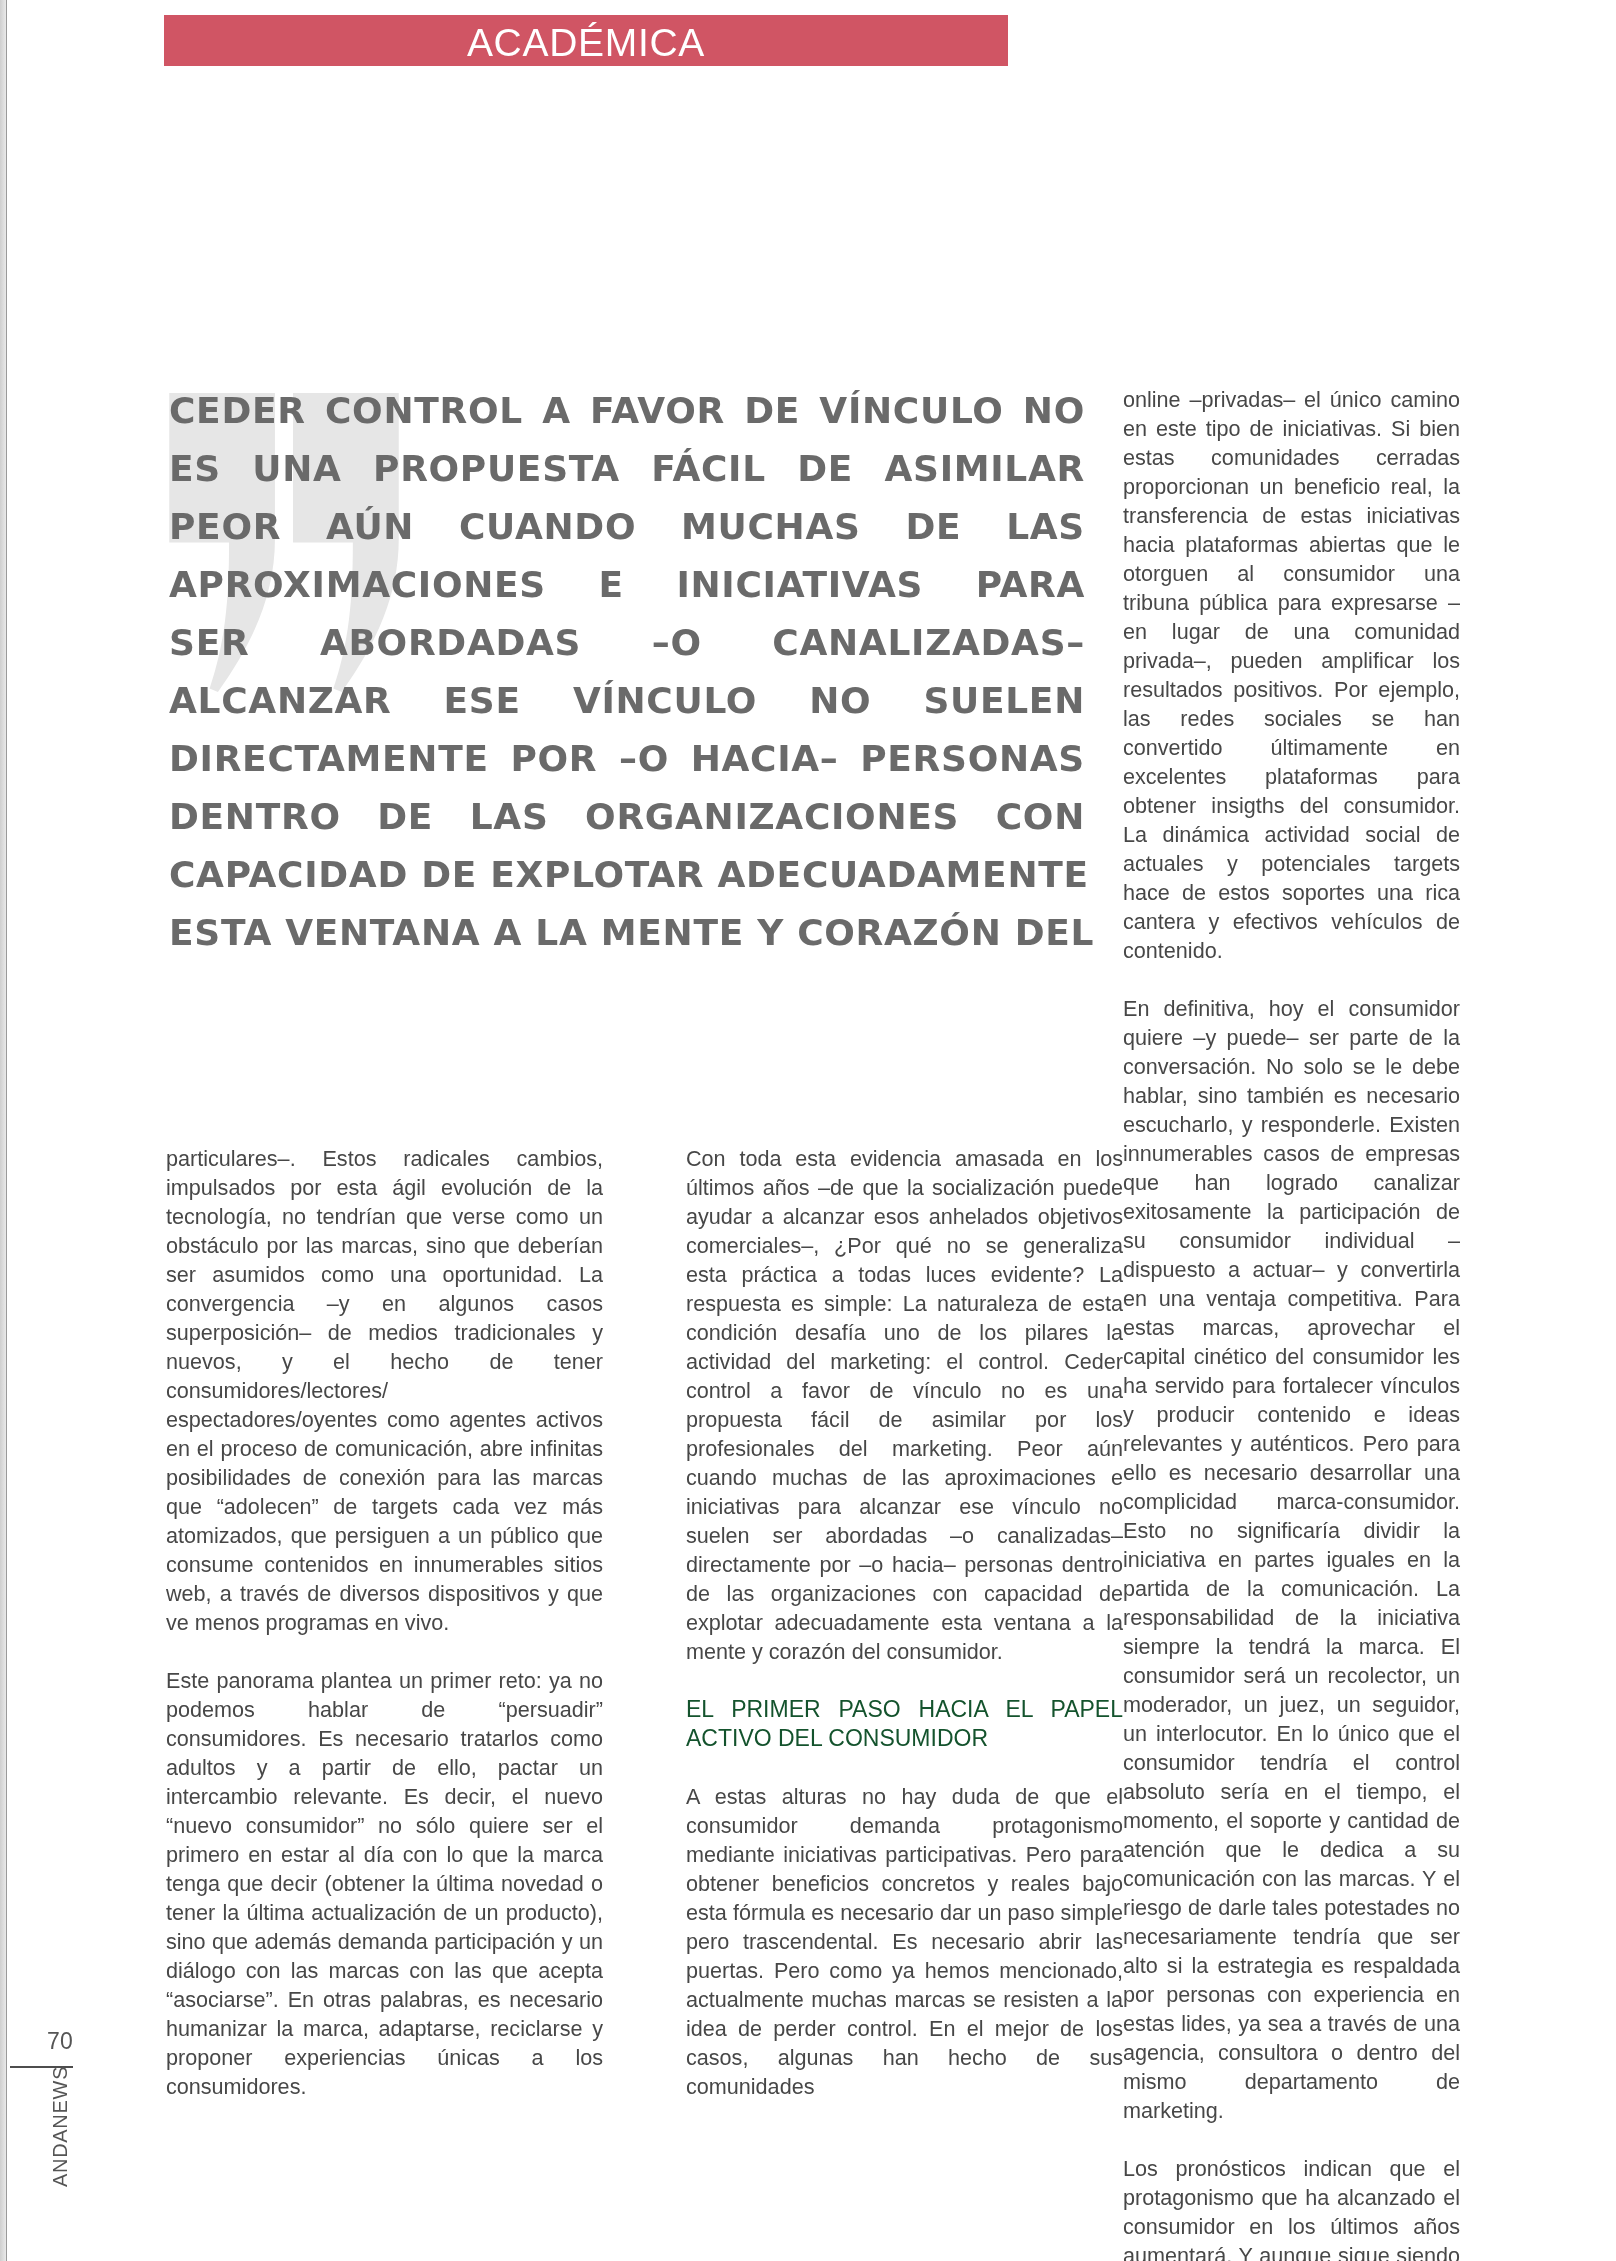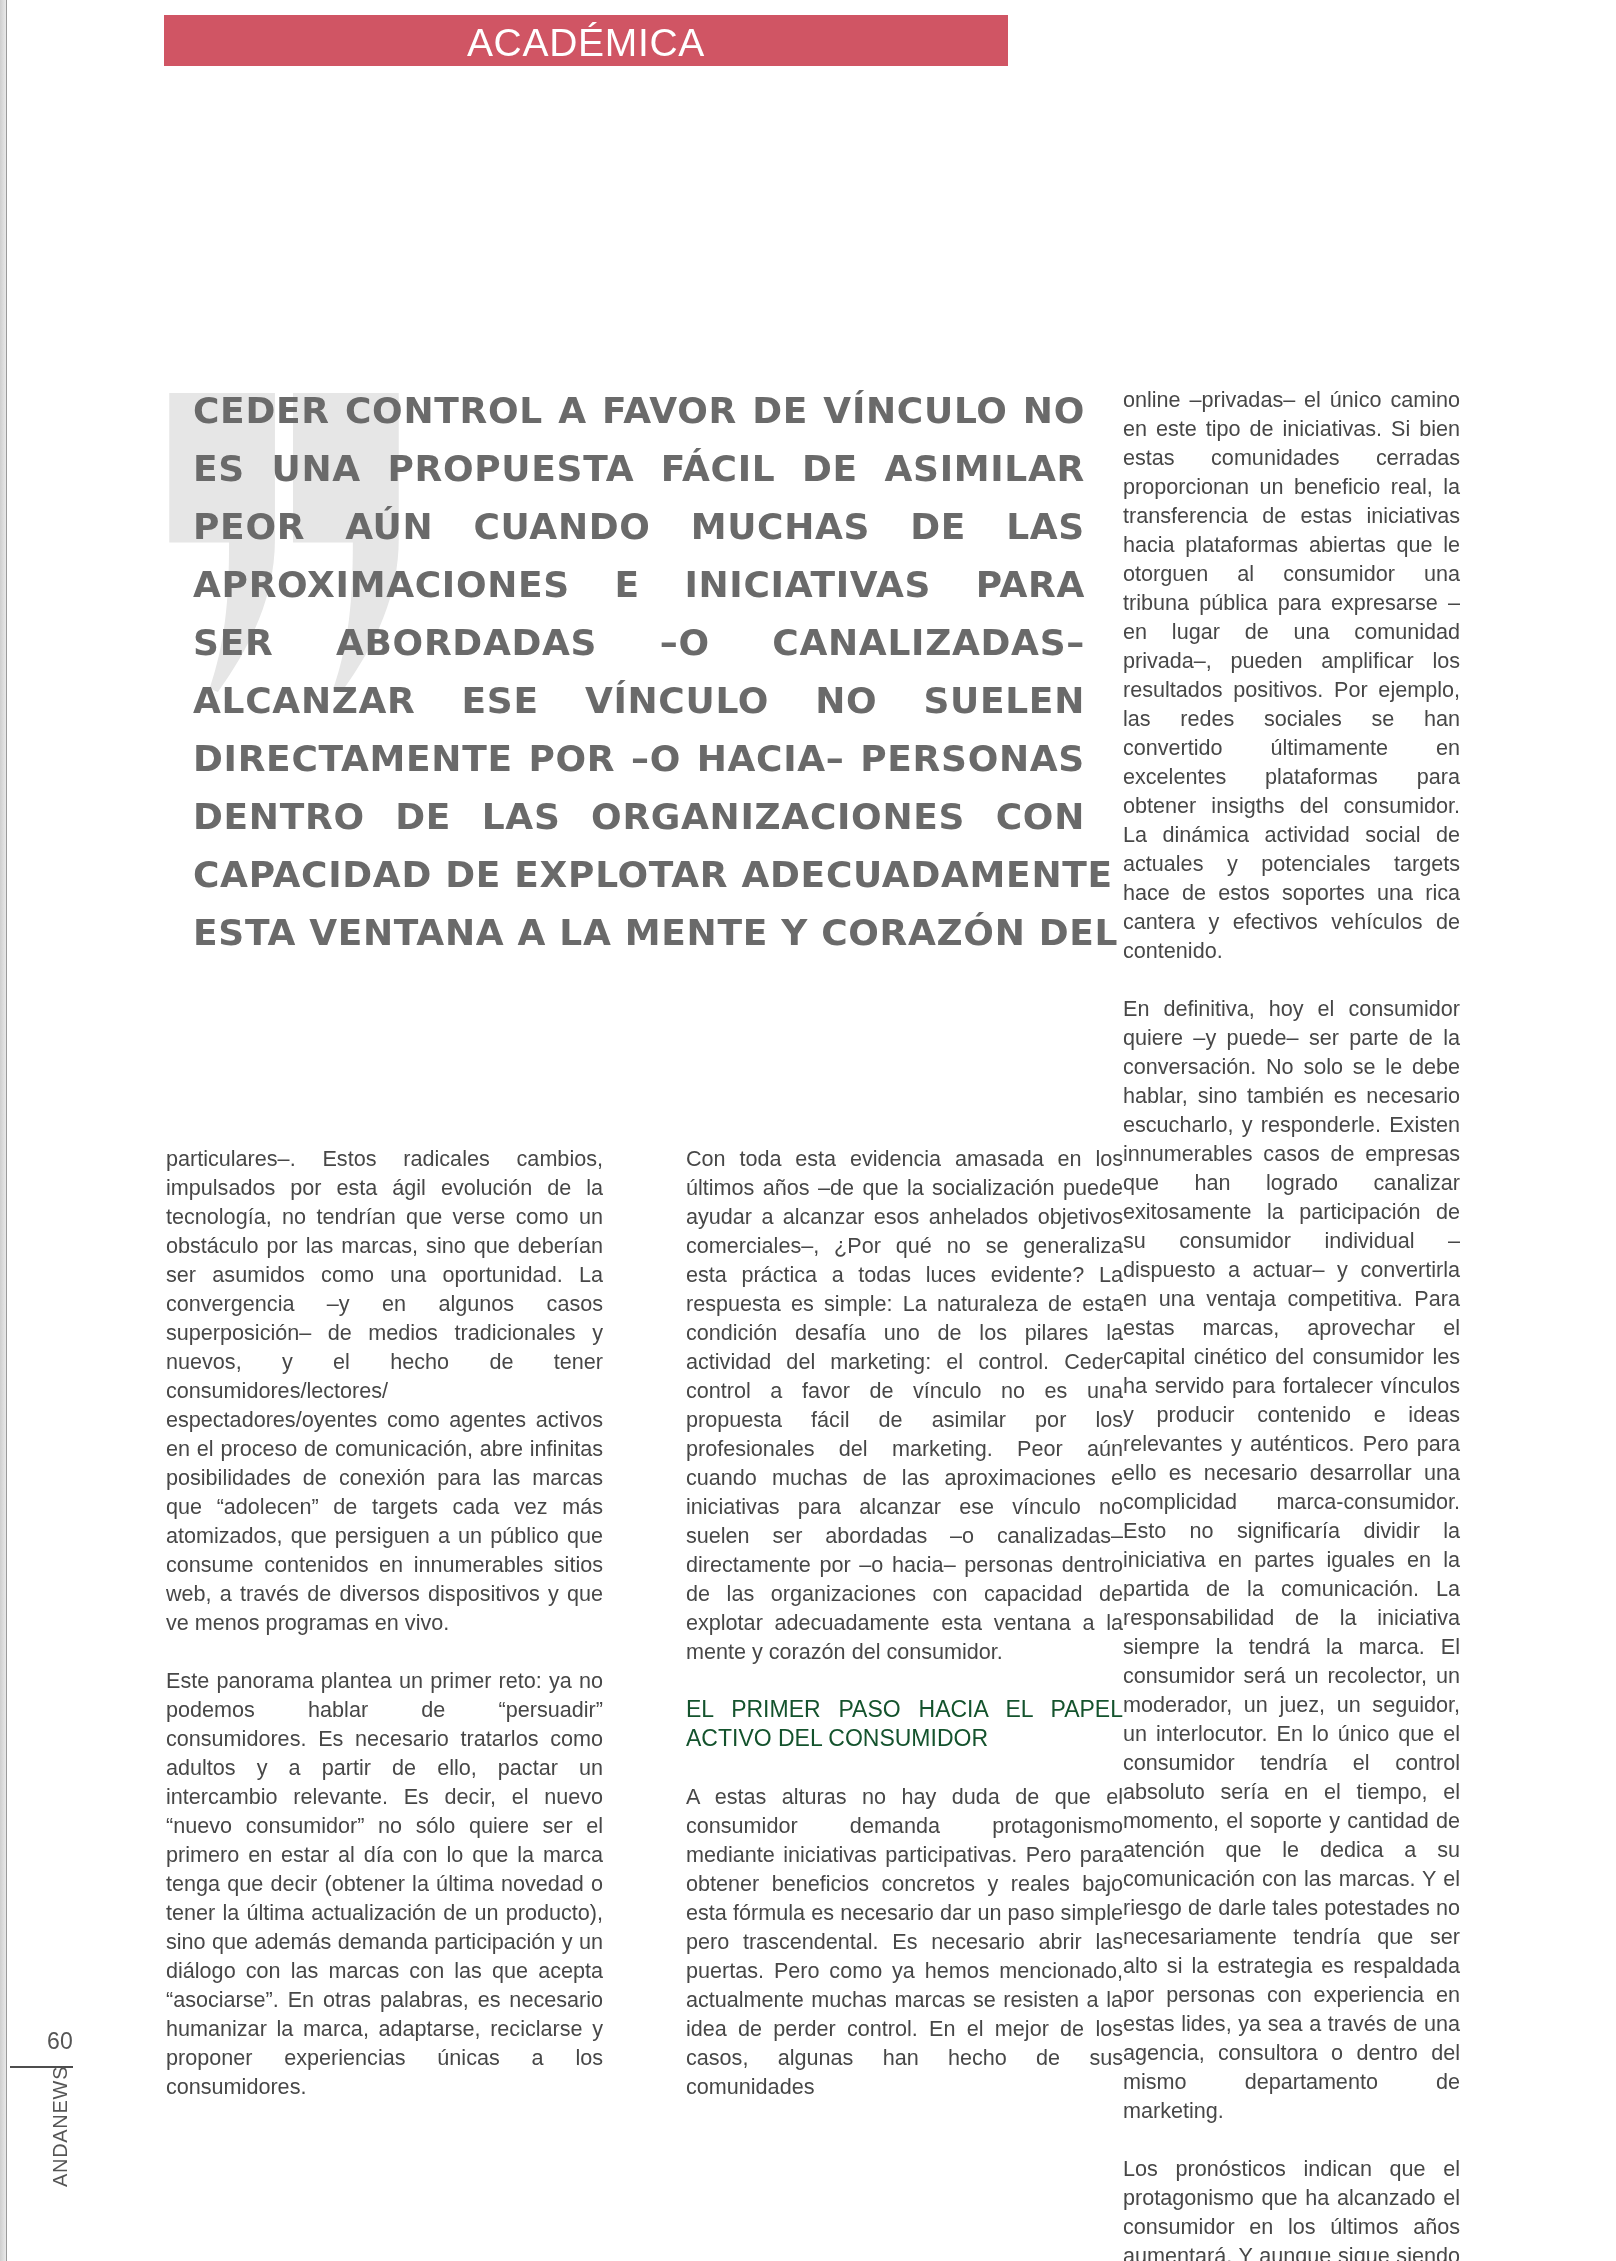--- a/index.html
+++ b/index.html
@@ -26,21 +26,21 @@
   .quote-mark {
     position:absolute; left:169px; top:393px; width:230px; height:306px;
   }
   .pullquote {
     position:absolute; left:169px; top:382px; width:916px;
     font-family:"DejaVu Sans", "Liberation Sans", sans-serif;
     font-weight:bold; font-size:36px; line-height:58px;
     color:#6a6a6a; text-transform:uppercase; text-align:justify;
     text-align-last:left; letter-spacing:0.7px;
   }
-  .pullquote .line { display:block; text-align:justify; text-align-last:justify; white-space:nowrap;padding-left:24px; }
+  .pullquote .line { display:block; text-align:justify; text-align-last:justify; white-space:nowrap; }
   .pullquote .line.last { text-align-last:left; }
   .col {
     position:absolute; font-size:21.6px; line-height:29px; color:#474747;
     text-align:justify; hyphens:none;
   }
   .col p { margin:0 0 29px 0; }
   .col p:last-child { margin-bottom:0; }
   .col-right { left:1123px; top:385px; width:337px; }
   .col-left  { left:166px;  top:1144px; width:437px; }
   .col-mid   { left:646px;  top:1144px; width:437px;margin-left:40px; }
@@ -98,16 +98,16 @@
   <p>particulares–. Estos radicales cambios, impulsados por esta ágil evolución de la tecnología, no tendrían que verse como un obstáculo por las marcas, sino que deberían ser asumidos como una oportunidad. La convergencia –y en algunos casos superposición– de medios tradicionales y nuevos, y el hecho de tener consumidores/lectores/ espectadores/oyentes como agentes activos en el proceso de comunicación, abre infinitas posibilidades de conexión para las marcas que “adolecen” de targets cada vez más atomizados, que persiguen a un público que consume contenidos en innumerables sitios web, a través de diversos dispositivos y que ve menos programas en vivo.</p>
   <p>Este panorama plantea un primer reto: ya no podemos hablar de “persuadir” consumidores. Es necesario tratarlos como adultos y a partir de ello, pactar un intercambio relevante. Es decir, el nuevo “nuevo consumidor” no sólo quiere ser el primero en estar al día con lo que la marca tenga que decir (obtener la última novedad o tener la última actualización de un producto), sino que además demanda participación y un diálogo con las marcas con las que acepta “asociarse”. En otras palabras, es necesario humanizar la marca, adaptarse, reciclarse y proponer experiencias únicas a los consumidores.</p>
 </div>
 
 <div class="col col-mid">
   <p>Con toda esta evidencia amasada en los últimos años –de que la socialización puede ayudar a alcanzar esos anhelados objetivos comerciales–, ¿Por qué no se generaliza esta práctica a todas luces evidente? La respuesta es simple: La naturaleza de esta condición desafía uno de los pilares la actividad del marketing: el control. Ceder control a favor de vínculo no es una propuesta fácil de asimilar por los profesionales del marketing. Peor aún cuando muchas de las aproximaciones e iniciativas para alcanzar ese vínculo no suelen ser abordadas –o canalizadas– directamente por –o hacia– personas dentro de las organizaciones con capacidad de explotar adecuadamente esta ventana a la mente y corazón del consumidor.</p>
   <h3 class="subhead">EL PRIMER PASO HACIA EL PAPEL ACTIVO DEL CONSUMIDOR</h3>
   <p>A estas alturas no hay duda de que el consumidor demanda protagonismo mediante iniciativas participativas. Pero para obtener beneficios concretos y reales bajo esta fórmula es necesario dar un paso simple pero trascendental. Es necesario abrir las puertas. Pero como ya hemos mencionado, actualmente muchas marcas se resisten a la idea de perder control. En el mejor de los casos, algunas han hecho de sus comunidades</p>
 </div>
 
-<div class="folio">60</div>
+<div class="folio">70</div>
 <div class="folio-rule"></div>
 <div class="folio-label">ANDANEWS</div>
 
 
 </body></html>

